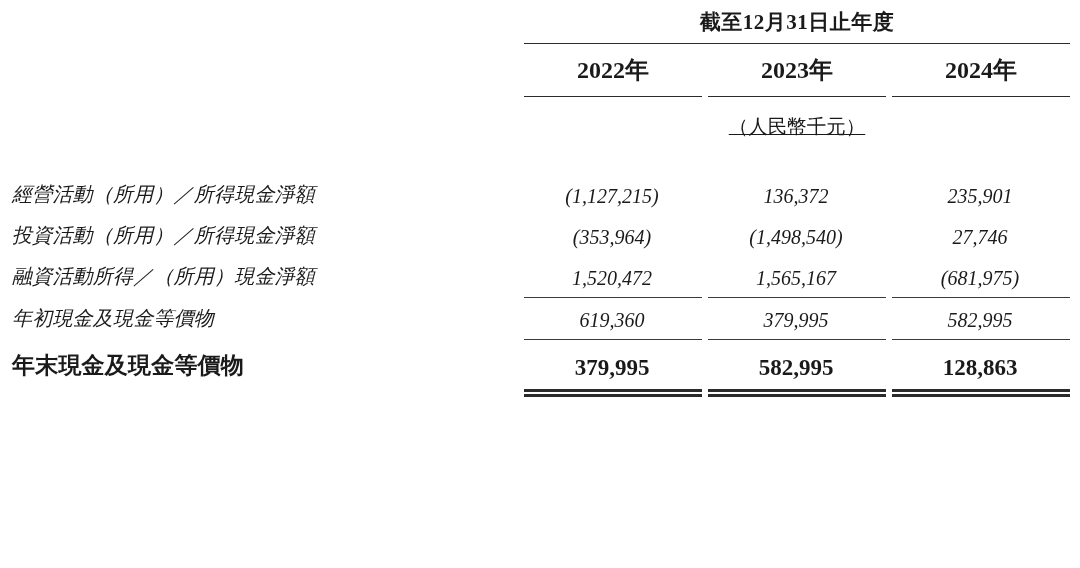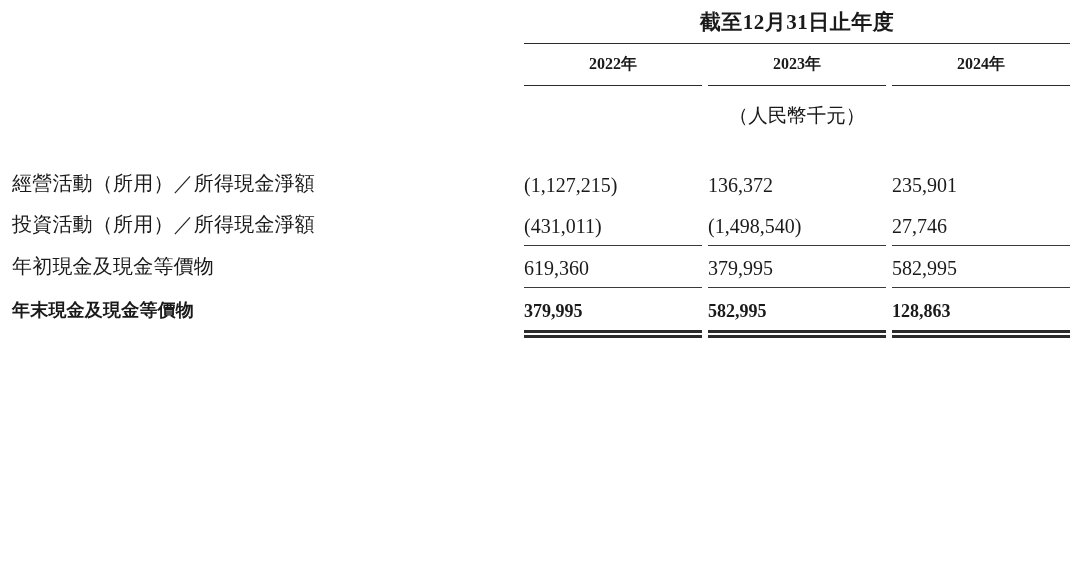--- a/index.html
+++ b/index.html
@@ -49,68 +49,70 @@
   .rule-top td {
     height: 2px;
   }
   .rule-line {
     height: 1px;
     background: #2b2b2b;
     width: 100%;
   }
   .year-cell {
     text-align: center;
-    font-size: 16px;
+    font-size: 24px;
     font-weight: bold;
     padding-top: 10px;
     padding-bottom: 9px;
   }
   .under-year {
     height: 2px;
   }
   .under-year .rule-line { background: #2b2b2b; }
 
   .currency-row td {
     text-align: center;
     font-size: 19.5px;
     padding-top: 16px;
     padding-bottom: 6px;
   }
   .currency-cell {
     text-align: center;
+    text-decoration: underline;
   }
 
   
   .data-row td {
     font-size: 20px;
     padding-top: 7px;
     padding-bottom: 7px;
+    font-style: italic;
   }
   .lbl {
     text-align: left;
     white-space: nowrap;
     letter-spacing: 0.2px;
   }
   .num {
-    text-align: left;
+    text-align: center;
     padding-right: 2px;
     font-family: "Liberation Serif", "DejaVu Serif", serif;
     font-variant-numeric: lining-nums;
   }
   .spacer-row td { height: 14px; }
 
   
   .sep-row td { height: 1px; padding: 0; }
   .sep-line {
     height: 1px;
     background: #3a3a3a;
   }
 
   .total-row td {
-    font-size: 18px;
+    font-size: 23px;
     font-weight: bold;
     padding-top: 10px;
     padding-bottom: 8px;
   }
   .dbl-row td { padding: 0; height: 8px; }
   .dbl {
     border-top: 3px solid #2b2b2b;
     border-bottom: 3px solid #2b2b2b;
     height: 2px;
   }
@@ -187,25 +189,33 @@
       <tr class="data-row">
         <td class="lbl">經營活動（所用）／所得現金淨額</td>
         <td class="num">(1,127,215)</td>
         <td class="blank"></td>
         <td class="num">136,372</td>
         <td class="blank"></td>
         <td class="num">235,901</td>
       </tr>
       <tr class="data-row">
         <td class="lbl">投資活動（所用）／所得現金淨額</td>
-        <td class="num">(431,011)</td>
+        <td class="num">(353,964)</td>
         <td class="blank"></td>
         <td class="num">(1,498,540)</td>
         <td class="blank"></td>
         <td class="num">27,746</td>
+      </tr>
+      <tr class="data-row">
+        <td class="lbl">融資活動所得／（所用）現金淨額</td>
+        <td class="num">1,520,472</td>
+        <td class="blank"></td>
+        <td class="num">1,565,167</td>
+        <td class="blank"></td>
+        <td class="num">(681,975)</td>
       </tr>
 
       <tr class="sep-row">
         <td class="blank"></td>
         <td>
             <div class="sep-line"></div>
           </td>
         <td class="blank"></td>
         <td>
             <div class="sep-line"></div>

